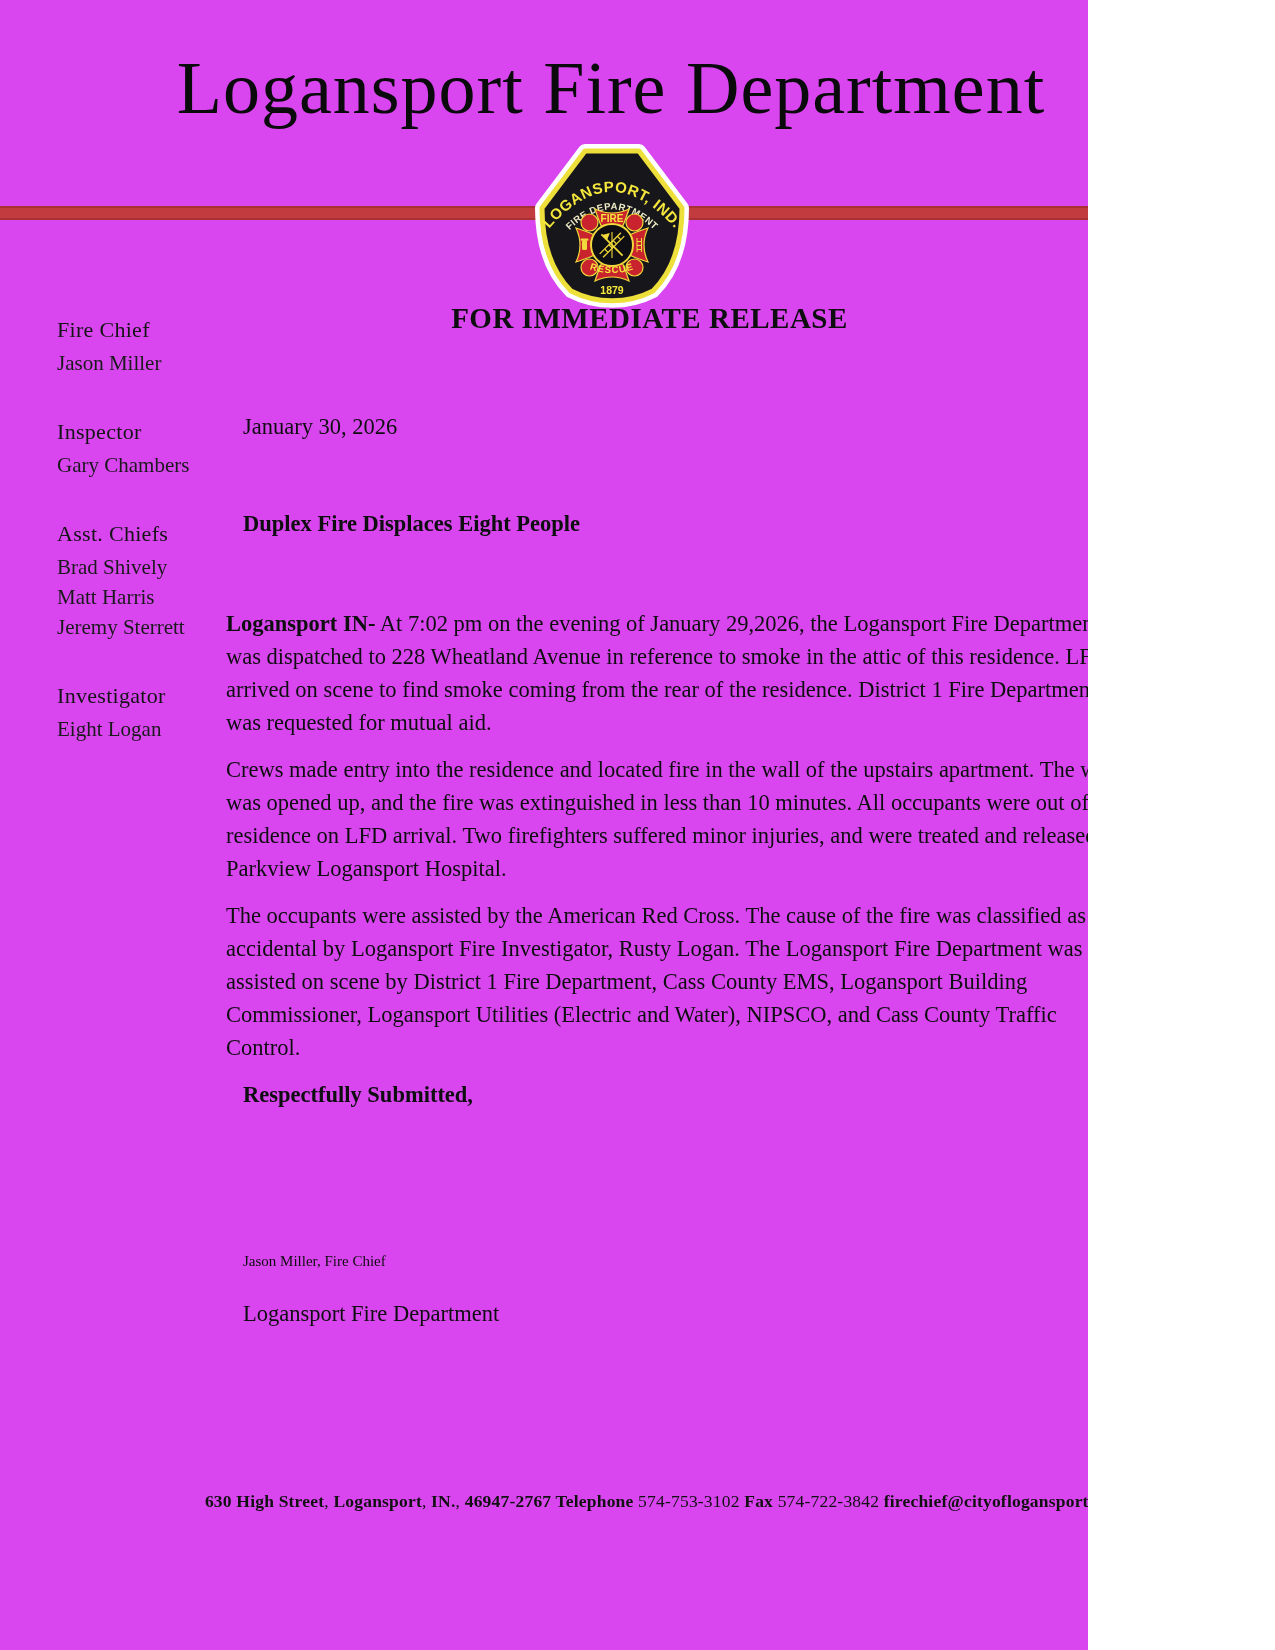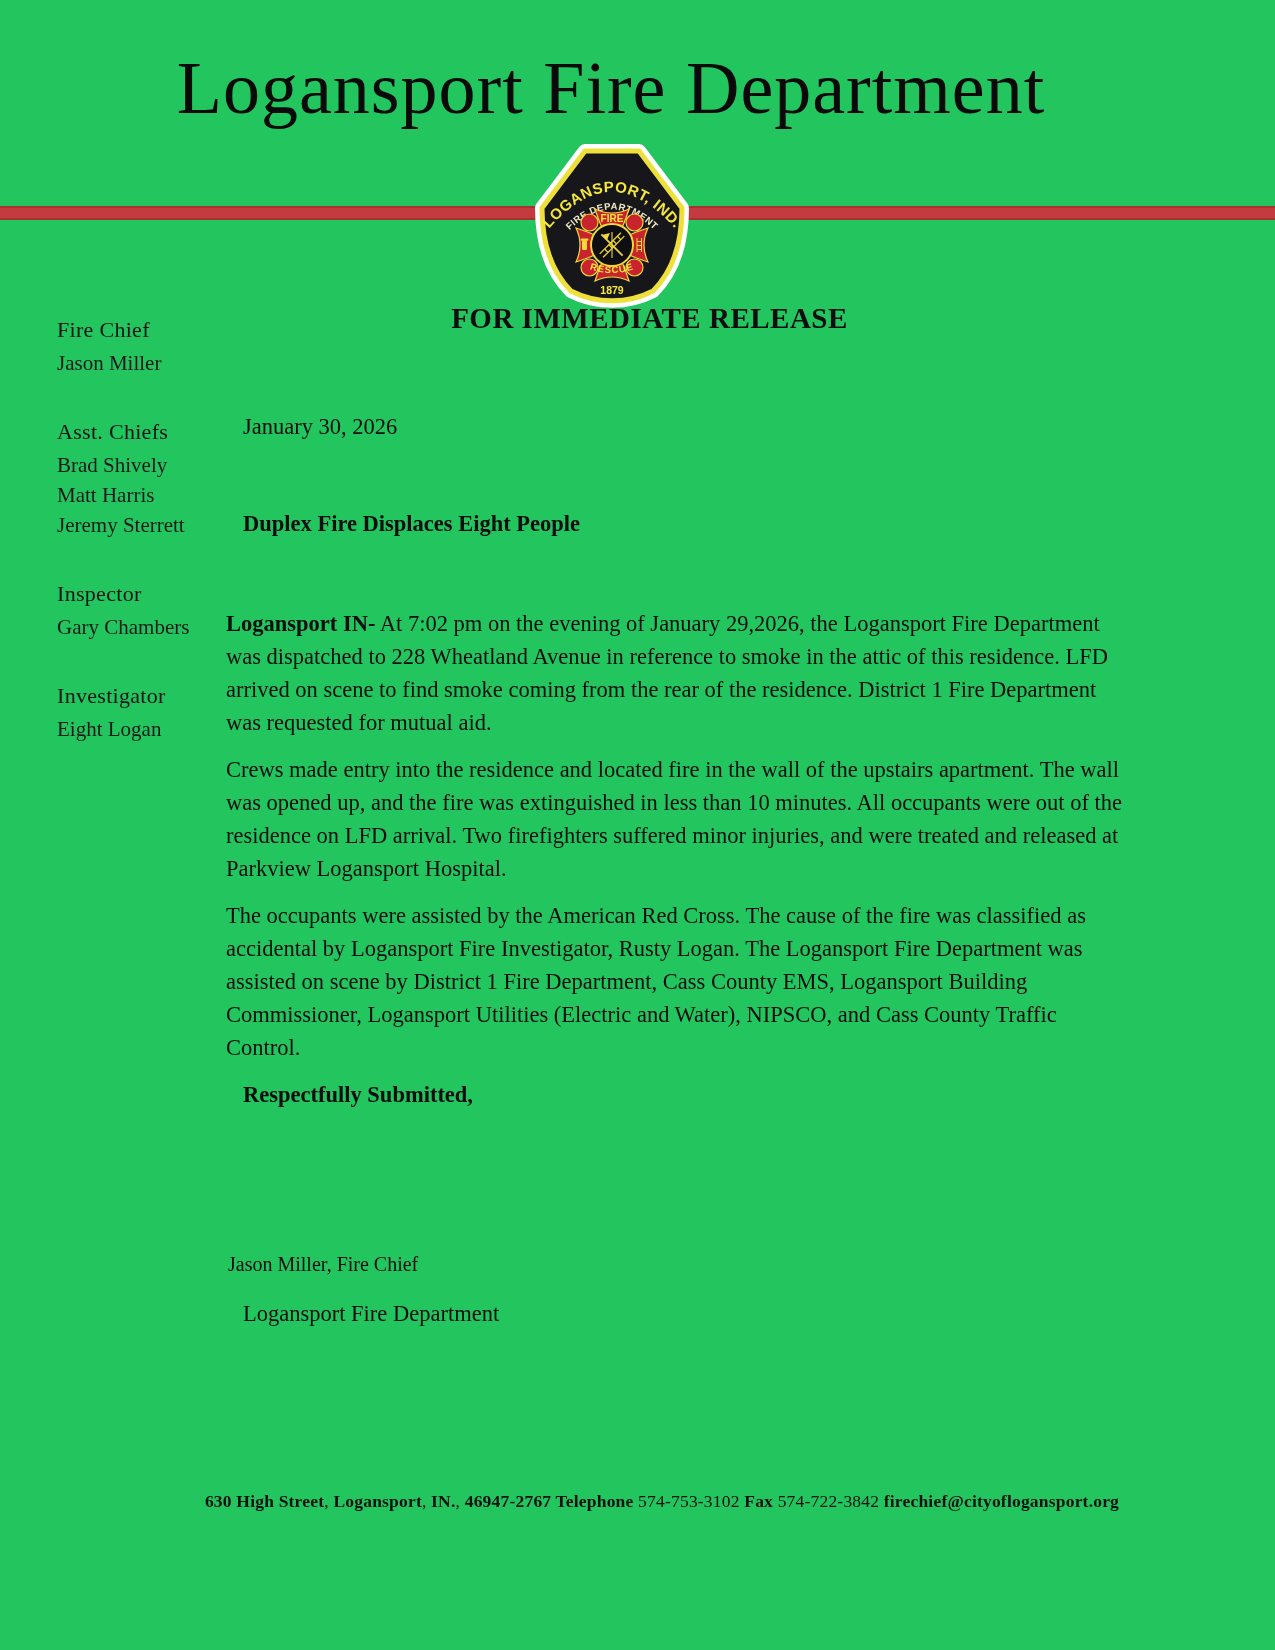--- a/index.html
+++ b/index.html
@@ -1,16 +1,16 @@
 <!DOCTYPE html>
 <html><head>
 <meta charset="utf-8">
 <style>
   html,body{margin:0;padding:0;background:#ffffff;}
-  .page{position:relative;width:1275px;height:1650px;background:#22c55e;overflow:hidden;
+  .page{position:relative;width:1088px;height:1650px;background:#d946ef;overflow:hidden;
         font-family:"Liberation Serif", serif;color:#0e0e10;}
 
   .doc-title{position:absolute;top:50px;left:0;width:1222px;text-align:center;
              font-size:74px;line-height:1.05;font-weight:normal;letter-spacing:1px;color:#0a0a0c;}
 
   .red-bar{position:absolute;top:206px;left:0;width:1275px;height:14px;background:#c23b3e;
            border-top:2px solid #a93134;border-bottom:2px solid #a93134;box-sizing:border-box;}
 
   .badge{position:absolute;top:144px;left:532px;width:160px;height:164px;}
 
@@ -24,21 +24,21 @@
                 font-size:29px;font-weight:bold;letter-spacing:0.5px;}
 
   .dateline{position:absolute;top:414px;left:243px;font-size:22.5px;}
   .headline{position:absolute;top:511px;left:243px;font-size:22.5px;font-weight:bold;}
 
   .body-copy{position:absolute;top:607px;left:226px;width:908px;font-size:22.5px;line-height:33px;}
   .body-copy p{margin:0 0 14px 0;}
   .lead{font-weight:bold;}
 
   .closing{position:absolute;top:1082px;left:243px;font-size:22.5px;font-weight:bold;}
-  .sig-name{position:absolute;top:1253px;left:228px;font-size:20px;}
+  .sig-name{position:absolute;top:1253px;left:243px;font-size:15px;}
   .sig-org{position:absolute;top:1301px;left:243px;font-size:22.5px;}
 
   .footer{position:absolute;top:1491px;left:0;width:1250px;text-align:center;
           font-size:17.5px;letter-spacing:0.2px;color:#111;padding-left:37px;}
   .footer .b{font-weight:bold;}
 
   svg text{font-family:"Liberation Sans", sans-serif;}
 </style>
 </head>
 <body>
@@ -116,28 +116,28 @@
       <text x="80" y="150" text-anchor="middle" font-size="10.5" font-weight="bold" fill="#f5e73c">1879</text>
     </svg>
   </div>
 
   <div class="sidebar">
     <div class="section">
       <div class="role">Fire Chief</div>
       <div class="name">Jason Miller</div>
     </div>
     <div class="section">
+      <div class="role">Inspector</div>
+      <div class="name">Gary Chambers</div>
+    </div>
+    <div class="section">
       <div class="role">Asst. Chiefs</div>
       <div class="name">Brad Shively</div>
       <div class="name">Matt Harris</div>
       <div class="name">Jeremy Sterrett</div>
-    </div>
-    <div class="section">
-      <div class="role">Inspector</div>
-      <div class="name">Gary Chambers</div>
     </div>
     <div class="section">
       <div class="role">Investigator</div>
       <div class="name">Eight Logan</div>
     </div>
   </div>
 
   <div class="release-line">FOR IMMEDIATE RELEASE</div>
 
   <div class="dateline">January 30, 2026</div>

